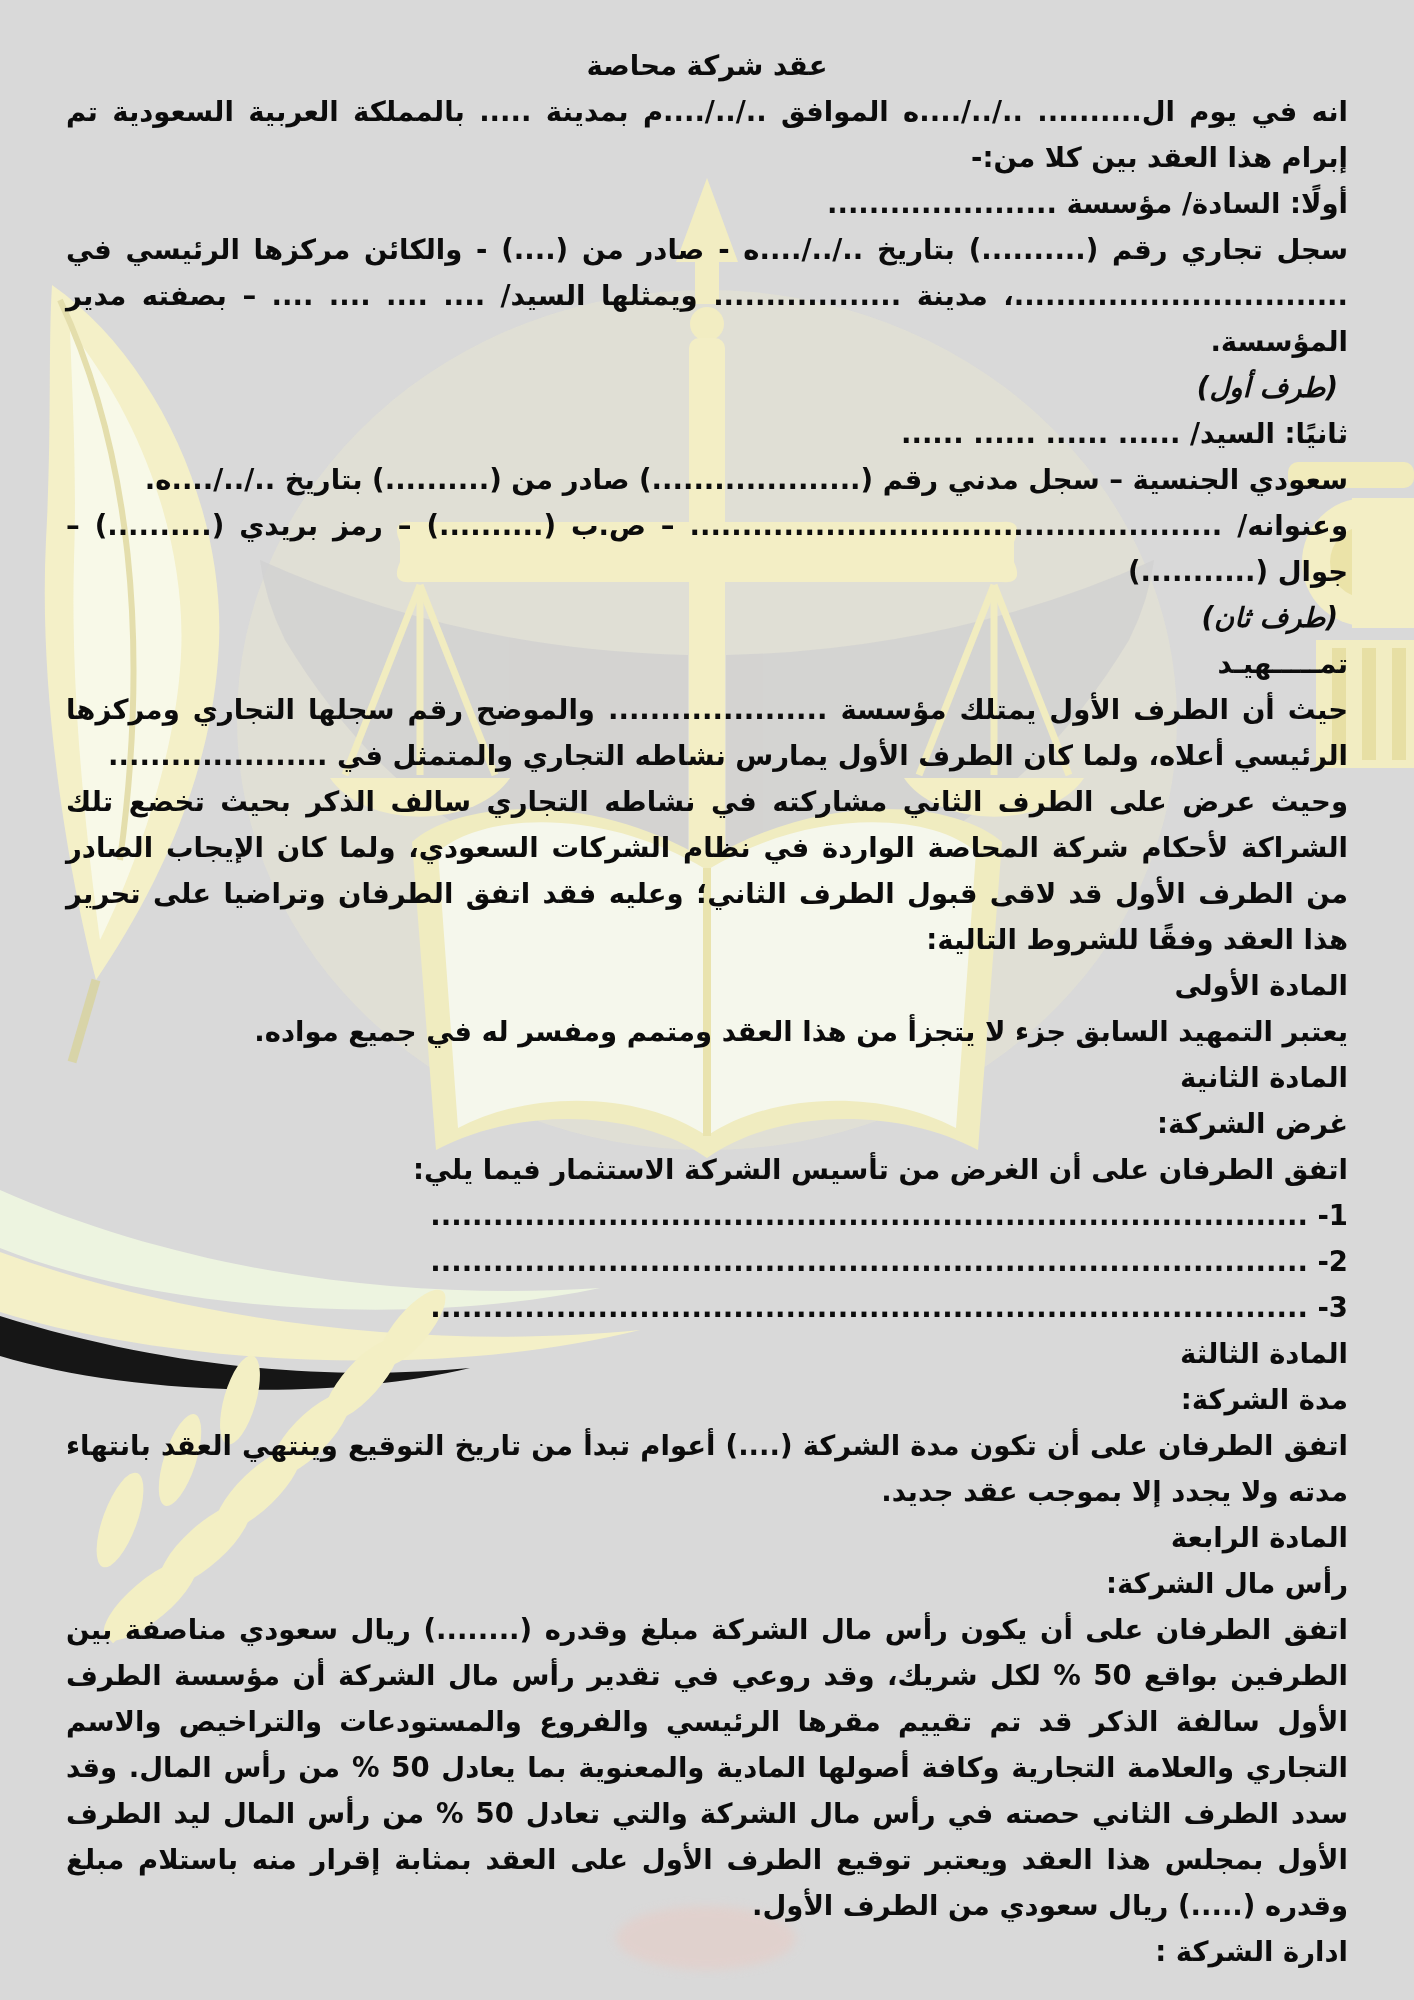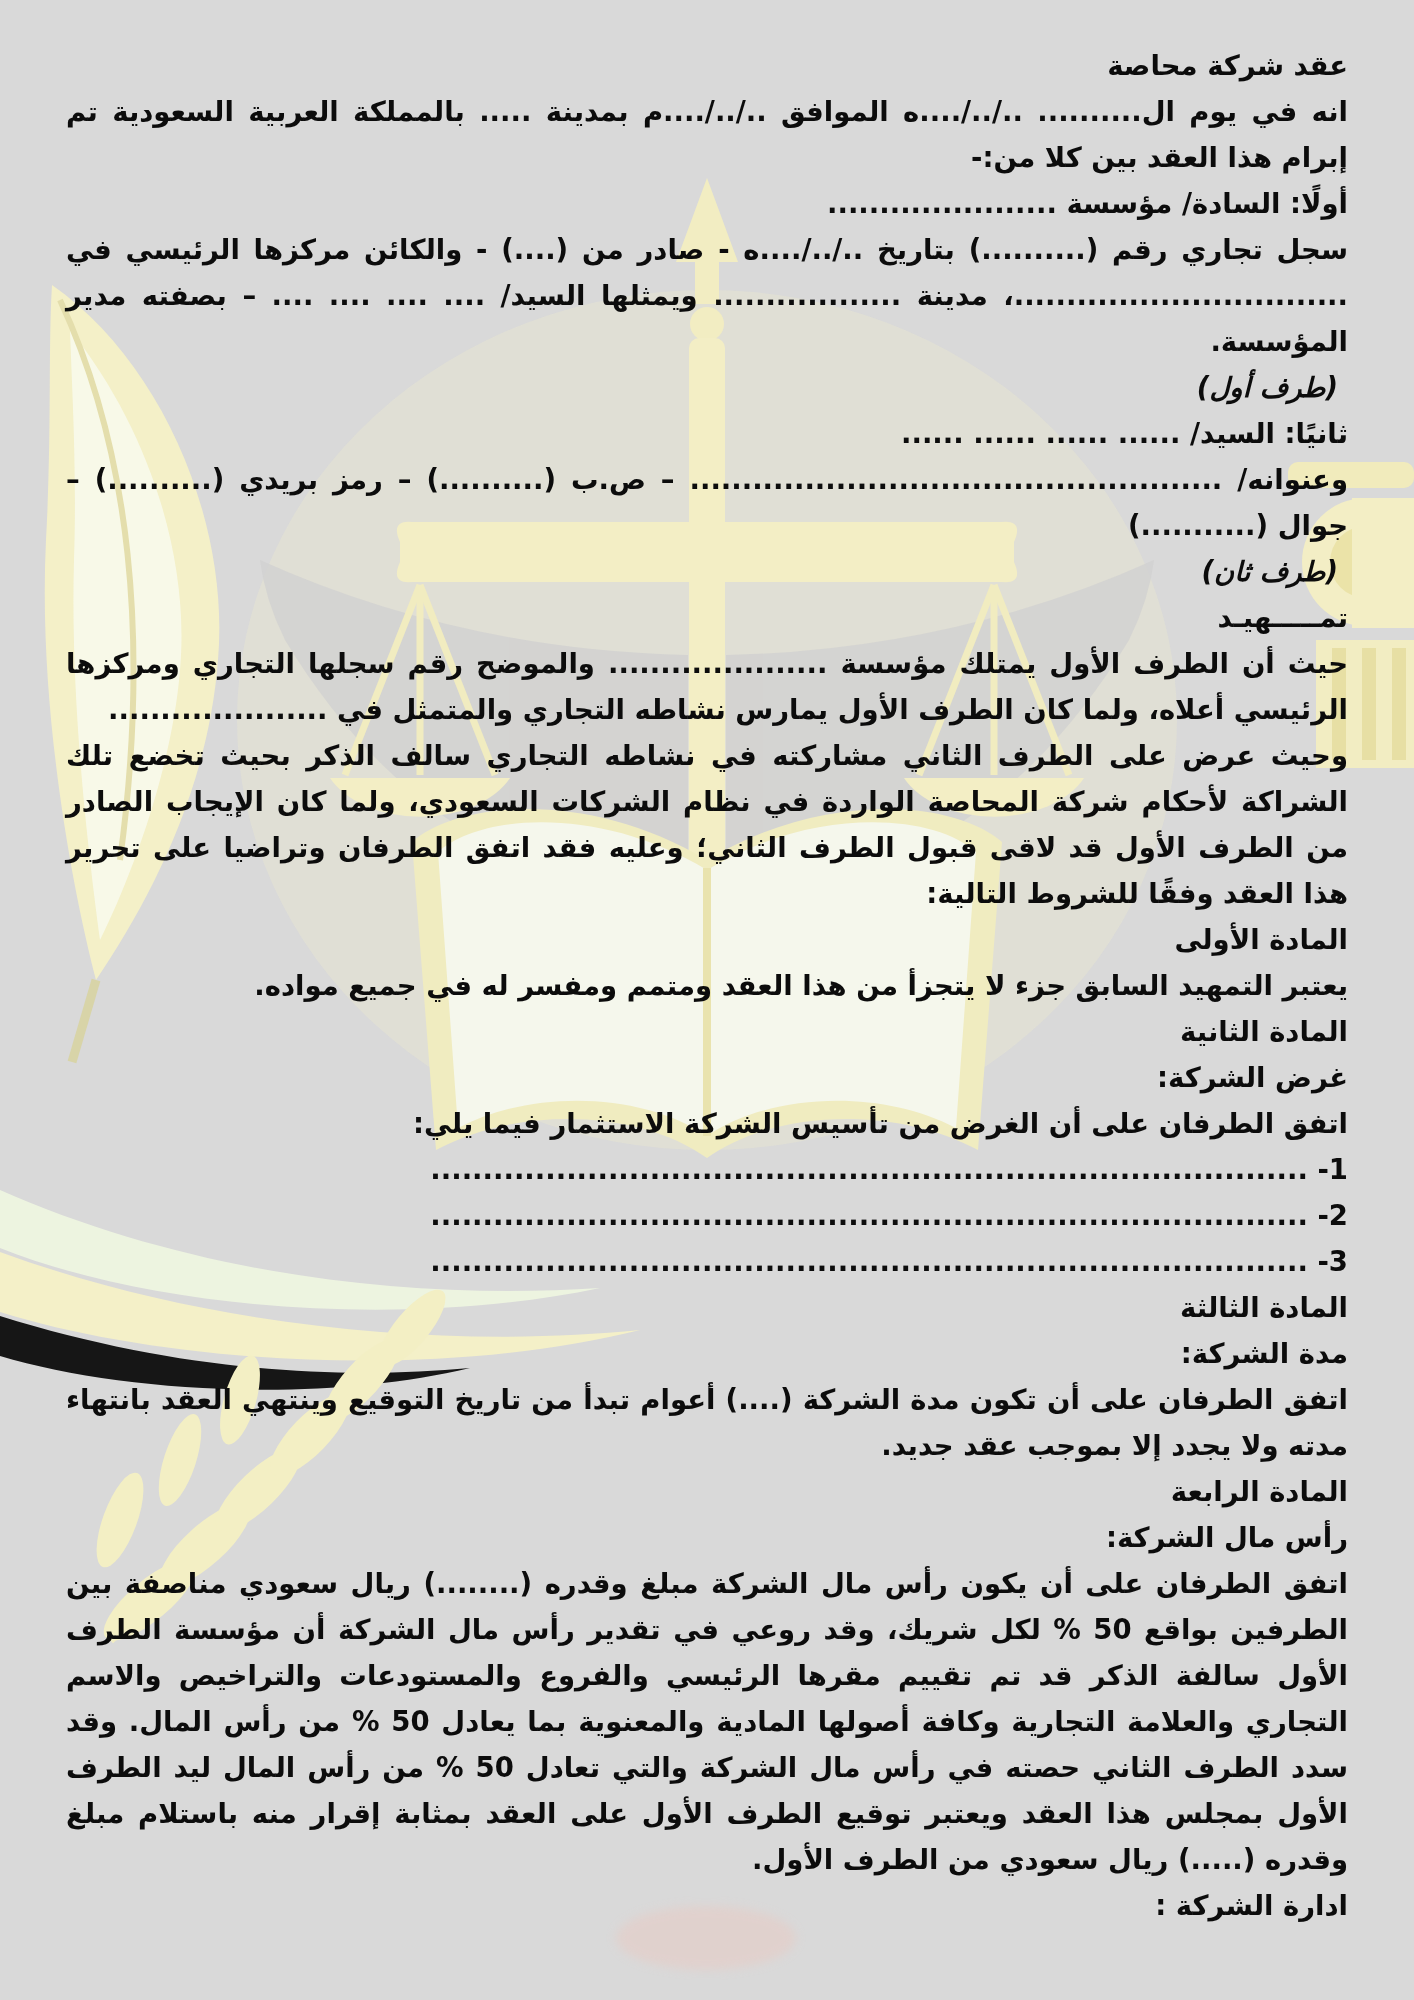--- a/index.html
+++ b/index.html
@@ -17,21 +17,21 @@
     position:absolute;inset:0;z-index:1;
     padding:42px 66px 0 66px;
     direction:rtl;
     color:#0c0c0c;
     font-weight:bold;
     font-size:27.5px;
     line-height:46px;
     text-align:right;
   }
   .doc p{margin:0;padding:0;}
-  .line.title{text-align:right;}
+  .line.title{text-align:center;}
   .line.just{text-align:justify;text-align-last:right;}
   .line.right{text-align:right;}
   .line.uline{}
   .line.indent{padding-right:10px;font-style:italic;}
 </style>
 </head>
 <body style="background: rgb(217, 217, 217);">
 
 <svg class="watermark-layer" viewBox="0 0 1414 2000" xmlns="http://www.w3.org/2000/svg" aria-hidden="true">
   <defs>
@@ -115,20 +115,21 @@
   <ellipse cx="706" cy="1938" rx="90" ry="32" fill="#e7cbc4" opacity="0.55" filter="url(#soft)"></ellipse>
 </svg>
 
 <main class="doc" style="color: rgb(12, 12, 12);">
     <p class="line title">عقد شركة محاصة</p>
     <p class="line just">انه في يوم ال.......... ../../....ه الموافق ../../....م بمدينة ..... بالمملكة العربية السعودية تم إبرام هذا العقد بين كلا من:-</p>
     <p class="line right">أولًا: السادة/ مؤسسة ......................</p>
     <p class="line just">سجل تجاري رقم (..........) بتاريخ ../../....ه - صادر من (....) - والكائن مركزها الرئيسي في ................................، مدينة .................. ويمثلها السيد/ .... .... .... .... – بصفته مدير المؤسسة.</p>
     <p class="line right indent">(طرف أول)</p>
     <p class="line right">ثانيًا: السيد/ ......  ......  ......  ......</p>
+    <p class="line right">سعودي الجنسية – سجل مدني رقم (....................) صادر من (..........) بتاريخ ../../....ه.</p>
     <p class="line just">وعنوانه/ ................................................... – ص.ب (..........) – رمز بريدي  (..........) – جوال (...........)</p>
     <p class="line right indent">(طرف ثان)</p>
     <p class="line right uline">تمـــــهيـد</p>
     <p class="line just">حيث أن الطرف الأول يمتلك مؤسسة .....................   والموضح رقم سجلها التجاري ومركزها الرئيسي أعلاه، ولما كان الطرف الأول يمارس نشاطه التجاري والمتمثل في .....................</p>
     <p class="line just">وحيث عرض على الطرف الثاني مشاركته في نشاطه التجاري سالف الذكر بحيث تخضع تلك الشراكة لأحكام شركة المحاصة الواردة في نظام الشركات السعودي، ولما كان الإيجاب الصادر من الطرف الأول قد لاقى قبول الطرف الثاني؛ وعليه فقد اتفق الطرفان وتراضيا على تحرير هذا العقد وفقًا للشروط التالية:</p>
     <p class="line right">المادة الأولى</p>
     <p class="line right">يعتبر التمهيد السابق جزء لا يتجزأ من هذا العقد ومتمم ومفسر  له في جميع مواده.</p>
     <p class="line right">المادة الثانية</p>
     <p class="line right">غرض الشركة:</p>
     <p class="line right">اتفق الطرفان على أن الغرض من تأسيس الشركة الاستثمار فيما يلي:</p>

